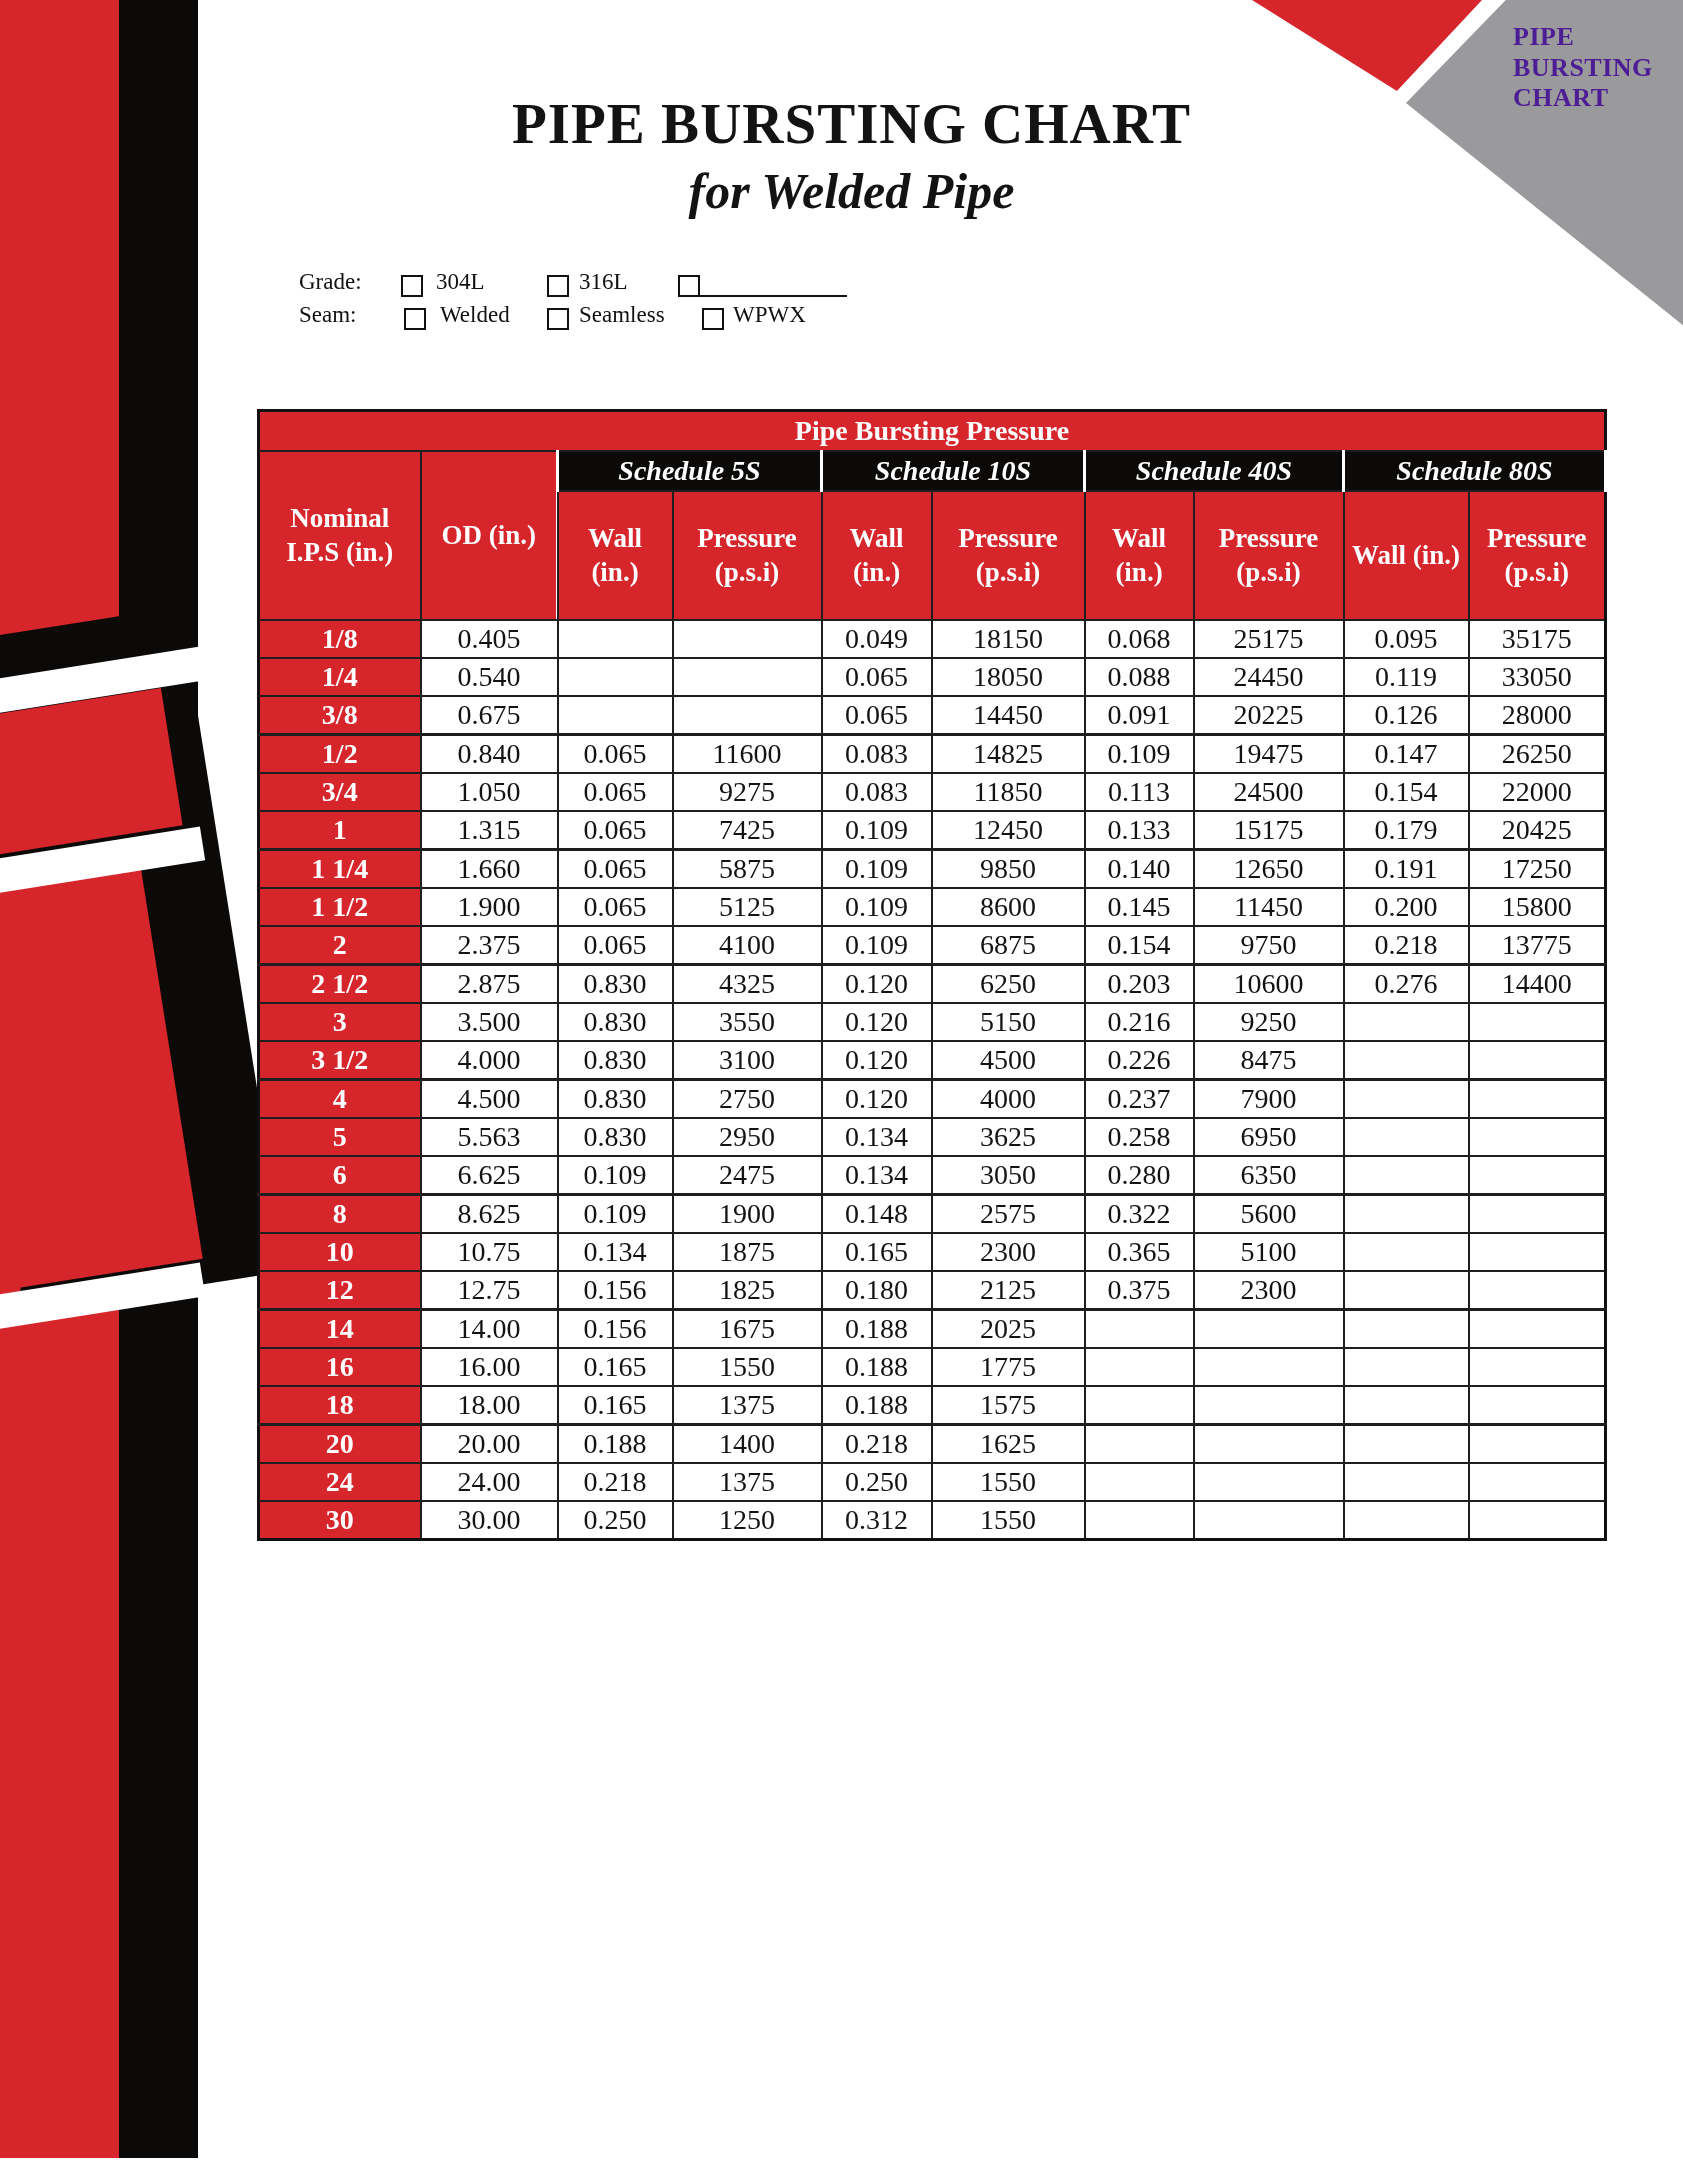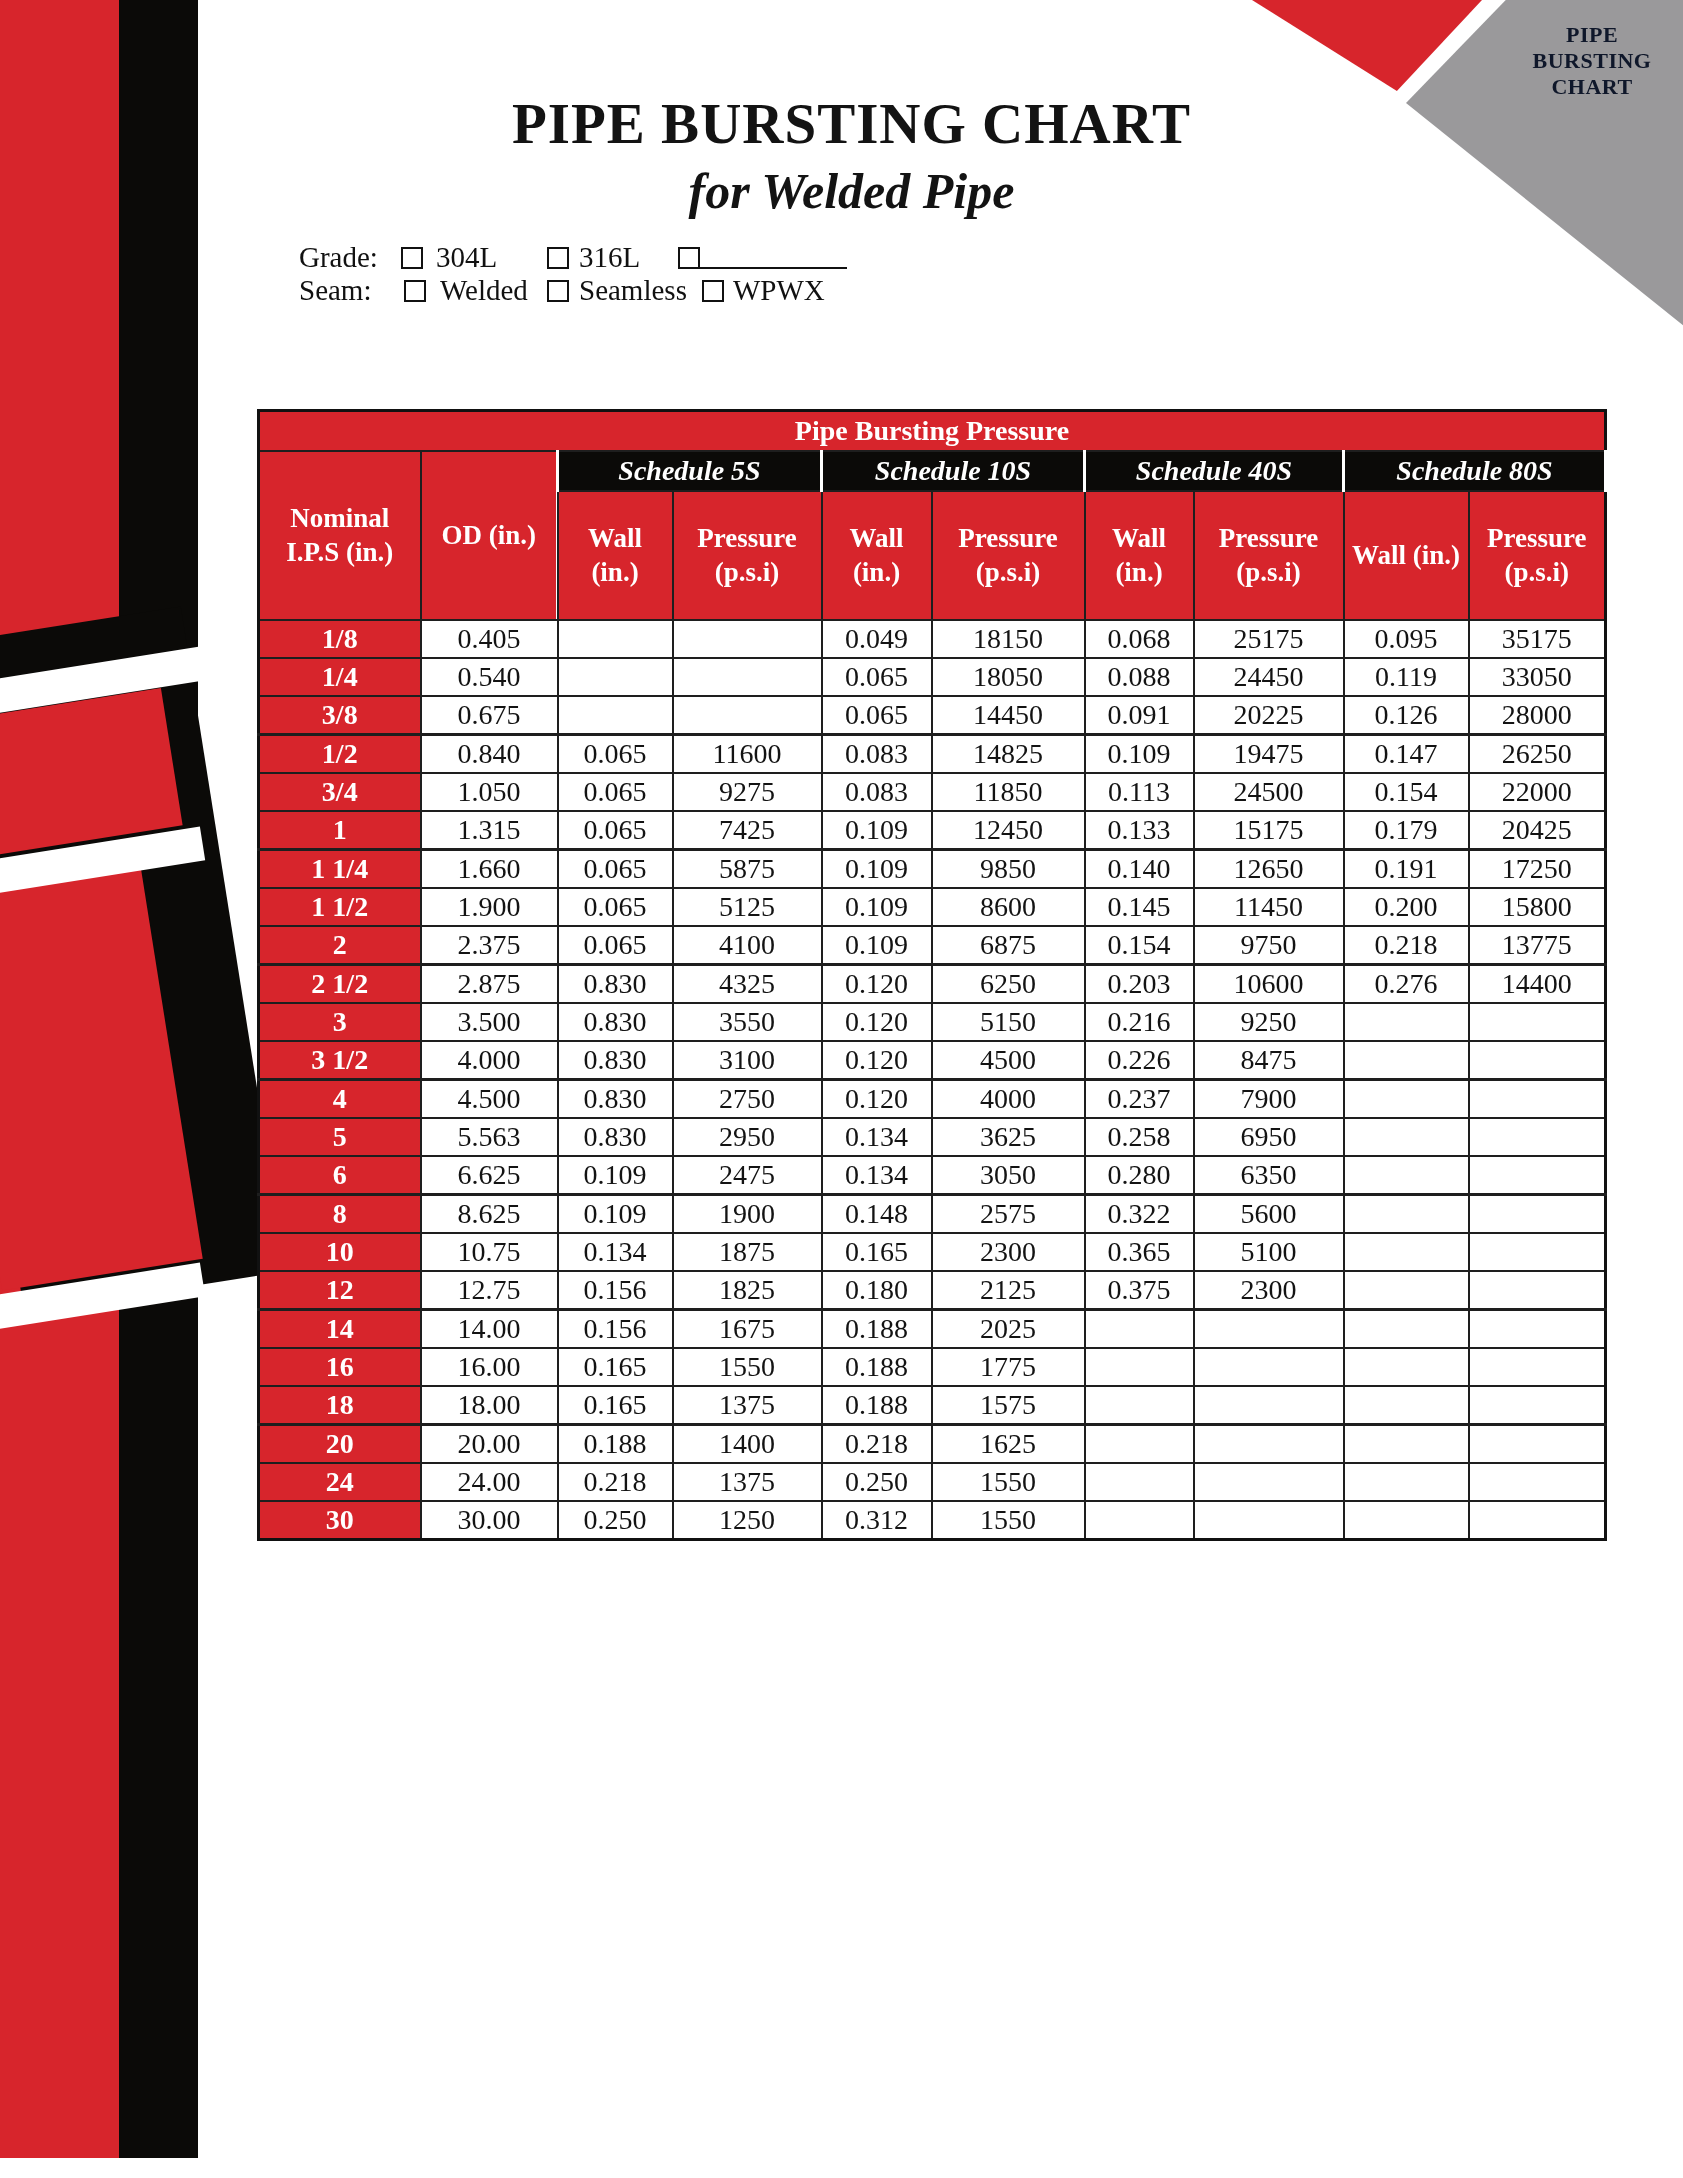--- a/index.html
+++ b/index.html
@@ -16,31 +16,31 @@
   .brick.b1{top:149px;height:139px;}
   .brick.b2{top:327px;height:396px;}
   .wstripe{position:absolute;left:-34px;width:238px;height:34px;background:#fff;transform:rotate(-9deg);}
   .ws1{top:111px;} .ws2{top:291px;} .ws3{top:727px;}
 
   
   .corner-red{position:absolute;left:1252px;top:0;width:230px;height:91px;background:#d7252c;
               clip-path:polygon(0 0,100% 0,63% 100%);}
   .corner-gray{position:absolute;left:1406px;top:0;width:277px;height:332px;background:#9a999b;
                clip-path:polygon(36% 0,100% 0,100% 98%,0 31%);}
-  .badge-text{position:absolute;left:107px;top:22px;width:158px;text-align:center;
-              font-weight:bold;font-size:22px;line-height:1.18;color:#0f172a;letter-spacing:0.5px;}
+  .badge-text{position:absolute;left:107px;top:22px;width:158px;
+              font-weight:bold;font-size:26px;line-height:1.18;color:#4c1d95;letter-spacing:0.5px;}
 
   
   .main-title{position:absolute;left:297px;top:91px;width:1109px;text-align:center;
               font-weight:bold;font-size:57px;letter-spacing:1px;color:#131313;}
   .sub-title{position:absolute;left:297px;top:162px;width:1109px;text-align:center;
              font-weight:bold;font-style:italic;font-size:50px;color:#131313;}
 
   
-  .form{position:absolute;left:299px;top:241px;width:891px;font-size:29px;}
+  .form{position:absolute;left:299px;top:269px;width:891px;font-size:23px;}
   .frow{position:relative;height:33px;}
   .frow span{position:absolute;white-space:nowrap;}
   .cbx{position:absolute;width:18px;height:18px;border:2px solid #111;background:#fff;top:6px;}
   .blank-line{position:absolute;border-bottom:2px solid #111;height:24px;top:2px;}
 
   
   .ptable{position:absolute;left:257px;top:409px;border-collapse:collapse;table-layout:fixed;
           border:3px solid #111;}
   .ptable th,.ptable td{border:2px solid #1e1e1e;padding:0 6px;text-align:center;overflow:hidden;}
   .t-title th{height:38px;background:#d7252c;color:#ffffff;font-size:28px;font-weight:bold;}

